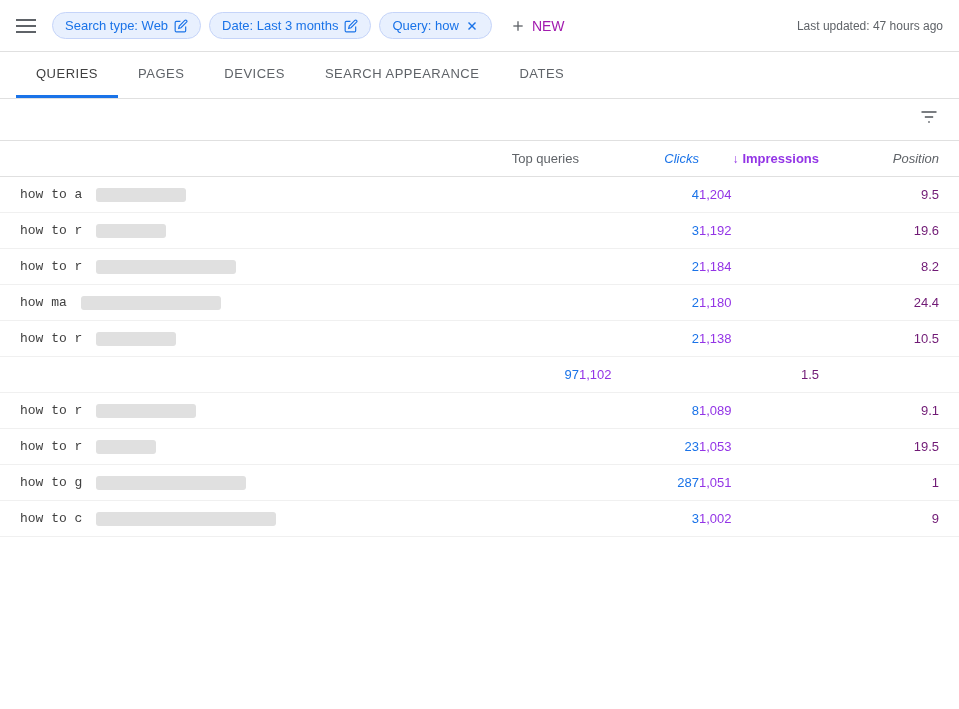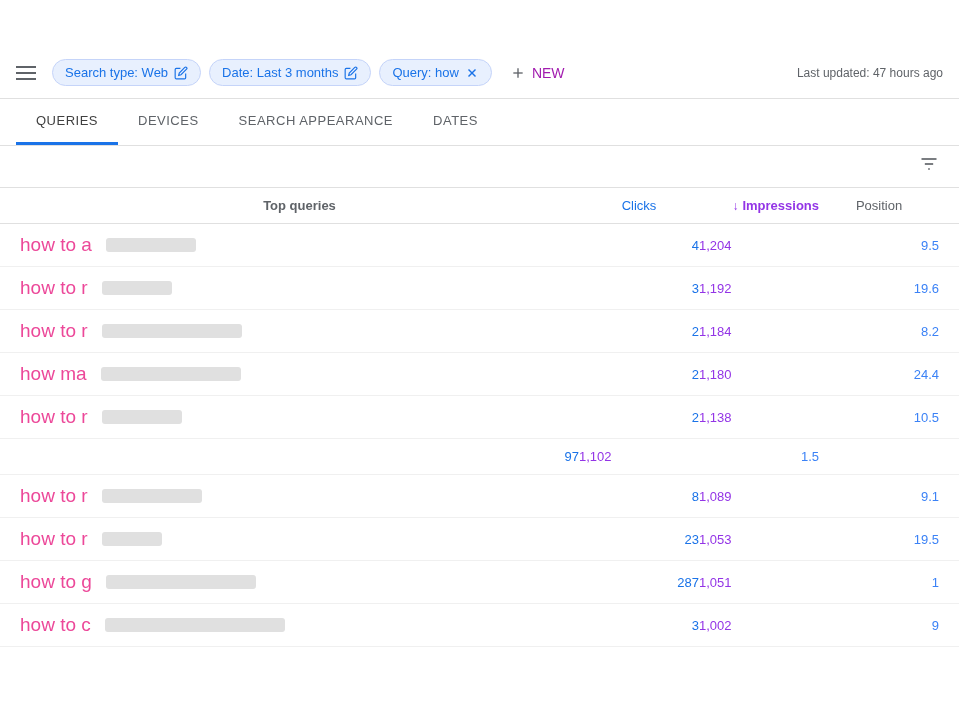--- a/index.html
+++ b/index.html
@@ -5,21 +5,20 @@
     * { box-sizing: border-box; margin: 0; padding: 0; }
     body { font-family: Arial, sans-serif; font-size: 14px; background: #fff; color: #333; width: 959px; min-height: 709px; overflow-x: hidden; }
 
     
     .top-bar {
       display: flex;
       align-items: center;
       justify-content: space-between;
       padding: 12px 16px;
       border-bottom: 1px solid #e0e0e0;
-      margin-top: 47px;
     }
     .top-bar-left {
       display: flex;
       align-items: center;
       gap: 8px;
     }
     .menu-icon {
       width: 20px;
       height: 20px;
       display: flex;
@@ -107,25 +106,25 @@
     .table-header {
       display: grid;
       grid-template-columns: 1fr 120px 120px 120px;
       padding: 10px 20px;
       border-bottom: 1px solid #e0e0e0;
       font-size: 13px;
       color: #5f6368;
       font-weight: 500;
     }
     .table-header .col-label {
-      text-align: center;
-      font-weight: bold;
+      text-align: right;
     }
     .table-header .col-number {
-      text-align: center;
+      text-align: right;
+      font-style: italic;
     }
     .col-impressions {
       display: flex;
       align-items: center;
       justify-content: flex-end;
       gap: 4px;
       color: #9334e6;
       font-weight: 600;
     }
     .col-clicks-header {
@@ -142,22 +141,23 @@
       align-items: center;
     }
     .query-cell {
       display: flex;
       align-items: center;
       gap: 10px;
       font-size: 13px;
       color: #202124;
     }
     .query-text {
-      font-size: 19px;
-      color: #ec4899;
+      font-size: 13px;
+      color: #404040;
+      font-family: Liberation Mono, monospace;
     }
     .redacted {
       display: inline-block;
       background: #e0e0e0;
       border-radius: 3px;
       height: 14px;
       vertical-align: middle;
       margin-left: 4px;
     }
     .bar {
@@ -173,21 +173,21 @@
       font-weight: 500;
     }
     .cell-impressions {
       color: #9334e6;
       font-size: 13px;
       font-weight: 500;
     }
     .cell-position {
       text-align: right;
       font-size: 13px;
-      color: #3b82f6;
+      color: #701a75;
       font-weight: 500;
     }
   </style>
 </head>
 <body>
 
 <div class="top-bar">
   <div class="top-bar-left">
     <div class="menu-icon">
       <span></span>
@@ -221,20 +221,21 @@
           <line x1="5" y1="12" x2="19" y2="12"></line>
         </svg>
       <span>NEW</span>
     </button>
   </div>
   <div class="last-updated">Last updated: 47 hours ago</div>
 </div>
 
 <div class="tabs">
   <div class="tab active">QUERIES</div>
+  <div class="tab">PAGES</div>
   <div class="tab">DEVICES</div>
   <div class="tab">SEARCH APPEARANCE</div>
   <div class="tab">DATES</div>
 </div>
 
 <div class="filter-row">
   <button class="filter-icon-btn">
     <svg width="20" height="20" viewBox="0 0 24 24" fill="none" stroke="#5f6368" stroke-width="2">
       <line x1="3" y1="6" x2="21" y2="6"></line>
       <line x1="7" y1="12" x2="17" y2="12"></line>

